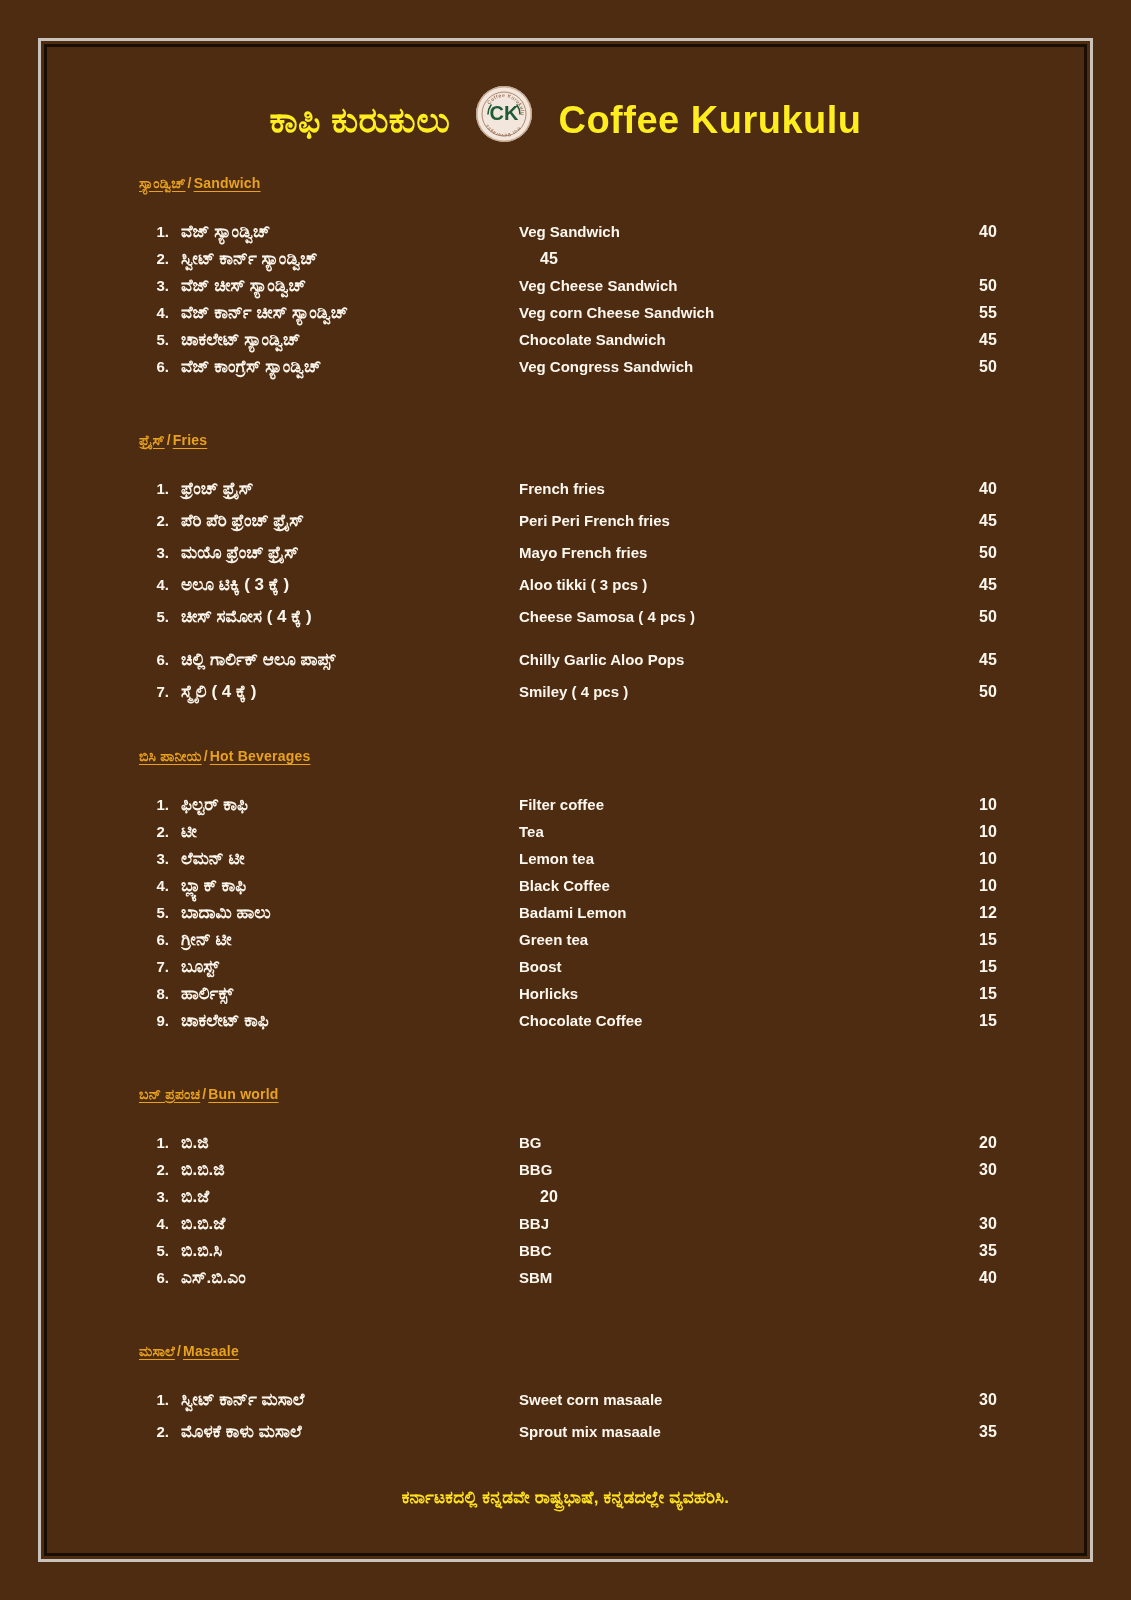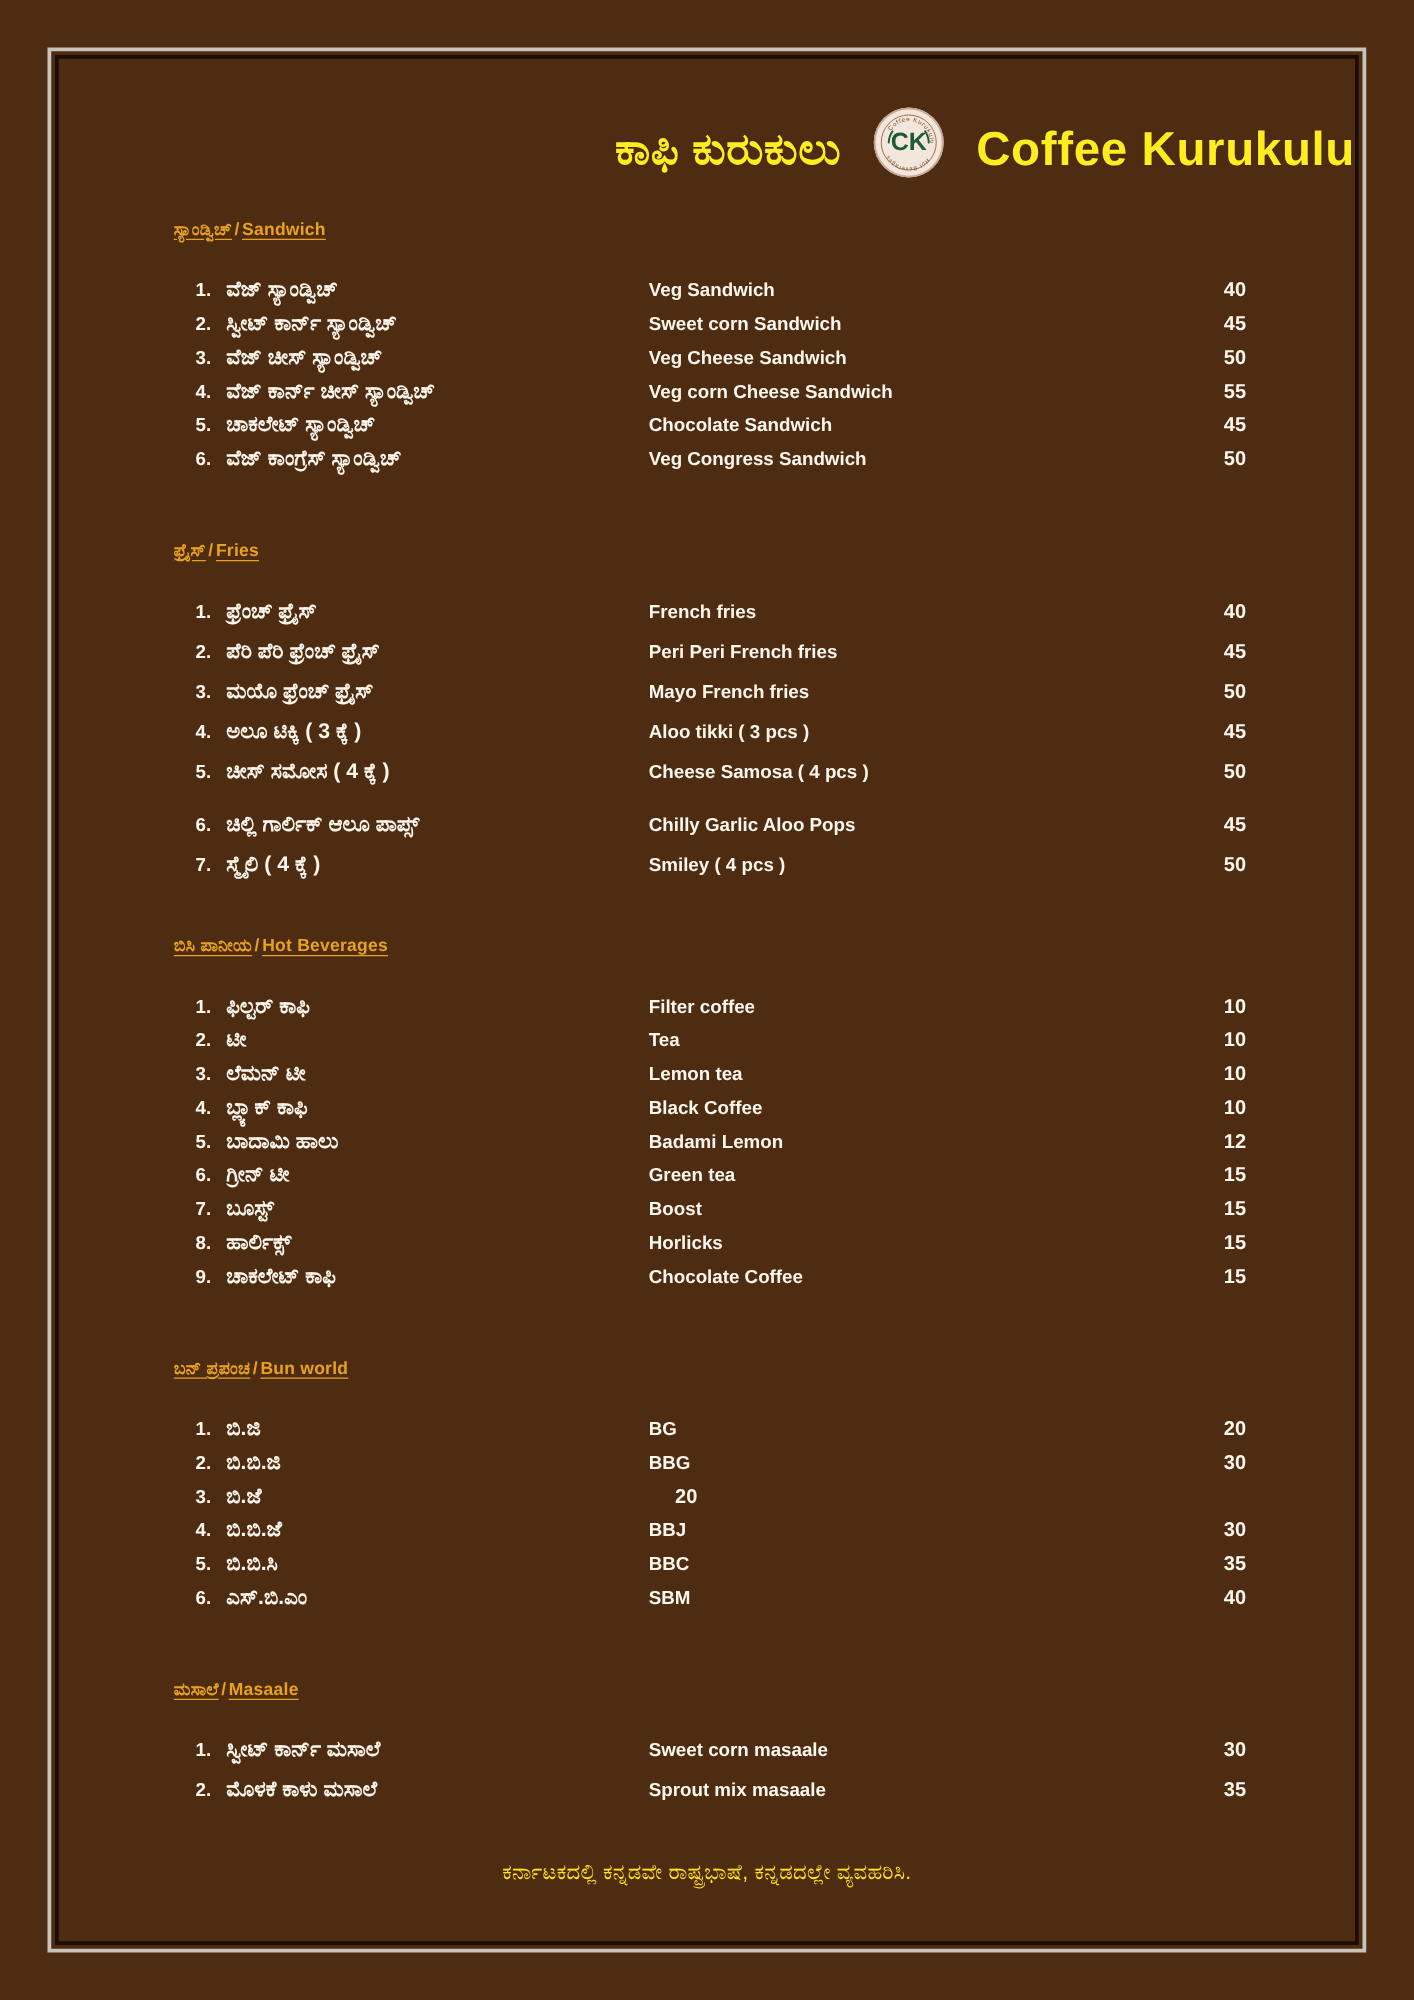--- a/index.html
+++ b/index.html
@@ -50,21 +50,21 @@
     padding: 0;
     box-sizing: border-box;
   }
 
   
   .header {
     position: relative;
     height: 110px;
     display: flex;
     align-items: center;
-    justify-content: flex-end;
+    justify-content: center;
     gap: 26px;
     padding-top: 18px;
   }
   .title-kn, .title-en {
     color: #ffed1f;
     font-weight: bold;
     font-size: 37px;
     letter-spacing: 0.5px;
     white-space: nowrap;
     text-shadow: 0 0 1px rgba(0,0,0,0.35);
@@ -154,21 +154,21 @@
   .sec-gap-lg { height: 60px; }
   .row-gap { height: 11px; }
 
   .item.tall { height: 32px; }
 
   
   .footer {
     text-align: center;
     color: #ffe21b;
     font-size: 17px;
-    font-weight: normal;
+    font-weight: bold;
     letter-spacing: 0.2px;
   }
 </style>
 </head>
 <body>
 
 <div class="page">
   <div class="frame-outer">
     <div class="frame-inner">
       <div class="content">
@@ -206,21 +206,20 @@
             <ul class="items">
               <li class="item">
                 <span class="num">1.</span>
                 <span class="kn">ವೆಜ್ ಸ್ಯಾಂಡ್ವಿಚ್</span>
                 <span class="en">Veg Sandwich</span>
                 <span class="price">40</span>
               </li>
               <li class="item">
                 <span class="num">2.</span>
                 <span class="kn">ಸ್ವೀಟ್ ಕಾರ್ನ್ ಸ್ಯಾಂಡ್ವಿಚ್</span>
-                <span class="en">Sweet corn Sandwich</span>
                 <span class="price">45</span>
               </li>
               <li class="item">
                 <span class="num">3.</span>
                 <span class="kn">ವೆಜ್ ಚೀಸ್ ಸ್ಯಾಂಡ್ವಿಚ್</span>
                 <span class="en">Veg Cheese Sandwich</span>
                 <span class="price">50</span>
               </li>
               <li class="item">
                 <span class="num">4.</span>

